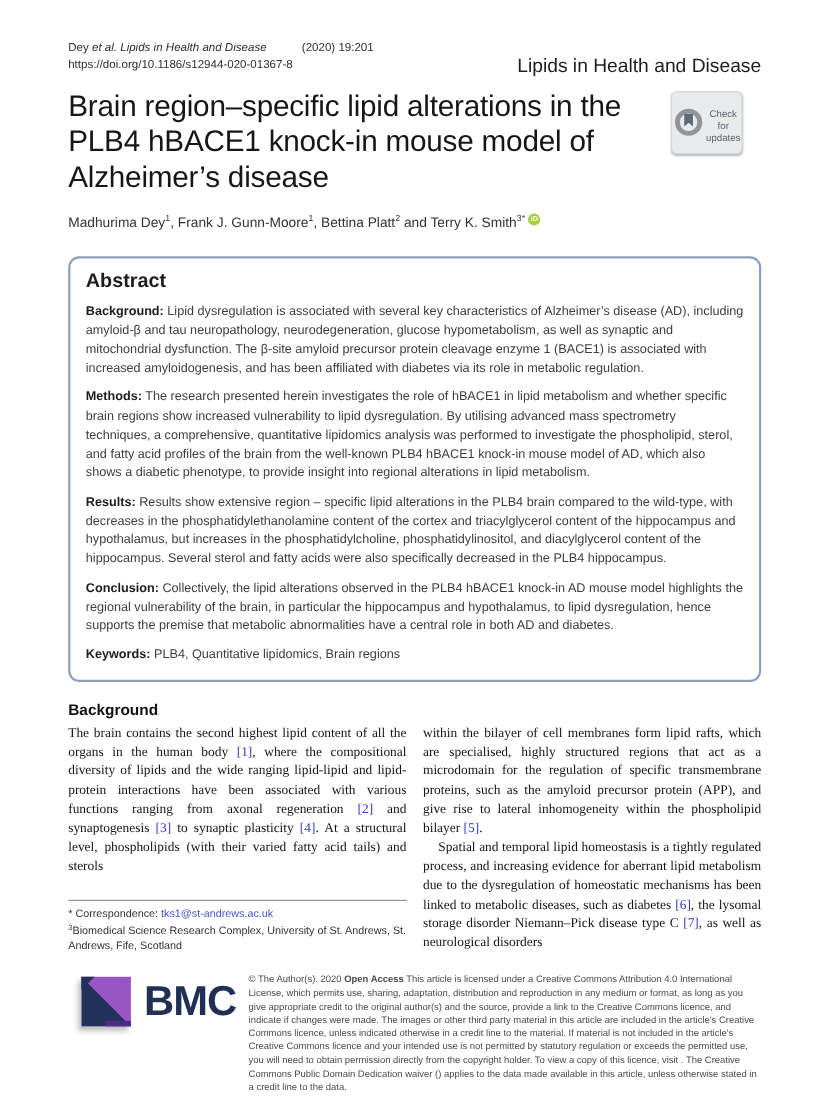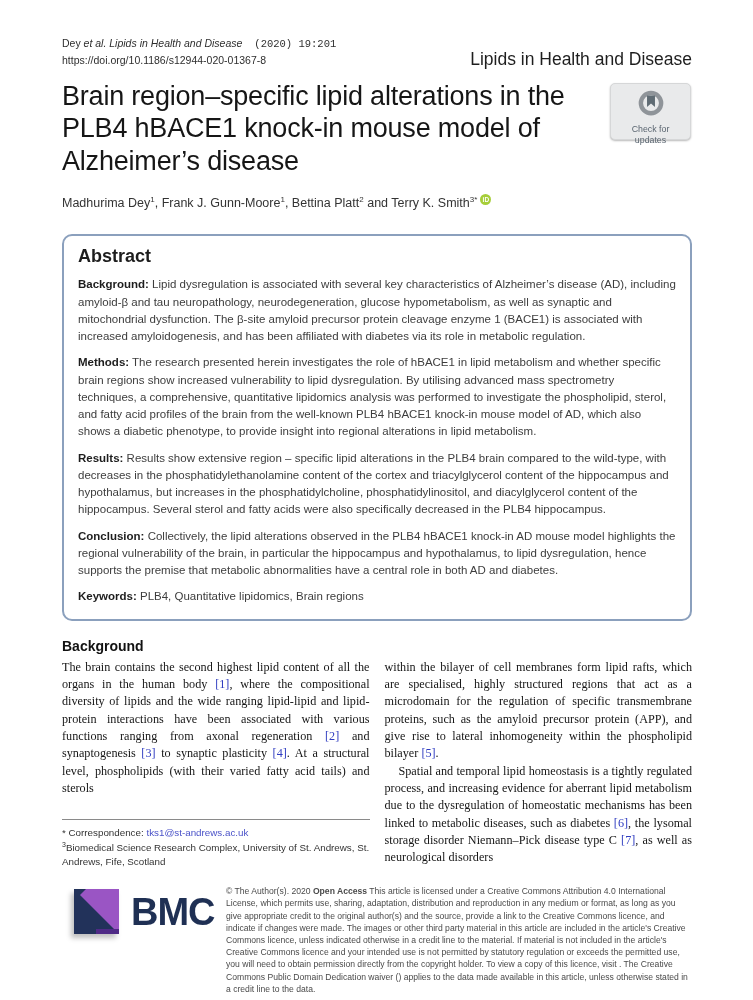--- a/index.html
+++ b/index.html
@@ -12,43 +12,43 @@
     font-family: "Liberation Sans", sans-serif;
     color: #222;
     overflow: hidden;
   }
   .content { padding: 36px 61px 0 62px; }
 
   
   .header { display: flex; justify-content: space-between; align-items: flex-start; }
   .citation { font-size: 10.5px; line-height: 1.5; color: #2e2e2e; }
   .citation .ital { font-style: italic; }
-  .citation .vol { margin-left: 12px; font-family: Liberation Mono, monospace; }
+  .citation .vol { margin-left: 32px; }
   .doi { color: #2e2e2e; text-decoration: none; }
   .journal-name { font-size: 17.5px; color: #1e1e1e; margin-top: 13px; text-align: right; }
 
   
   .research-bar {
     margin-top: 33px; background: #1c2e52; color: #fff;
     height: 27px; display: flex; align-items: center; justify-content: space-between;
     padding: 0 11px;
   }
   .research-label { font-weight: bold; font-size: 12.5px; letter-spacing: 2.5px; }
   .open-access-label { font-weight: bold; font-size: 14.5px; }
 
   
   .title-row { display: flex; justify-content: flex-start; margin-top: 10px; }
   .title {
     font-size: 27px; font-weight: 400; line-height: 1.2; color: #161616;
     width: 548px; margin: 0; letter-spacing: -0.2px;
   }
   .update-badge {
-    width: 81px; height: 57px; background: #e9eaeb; border: 1px solid #d6d7d8;
+    width: 65px; height: 57px; background: #e9eaeb; border: 1px solid #d6d7d8;
     border-radius: 5px; box-shadow: 0 1px 2px rgba(0,0,0,0.28);
-    display: flex; flex-direction: column; align-items: center;
+    display: flex; flex-direction: row; align-items: center;
     padding-top: 5px; margin-top: 3px; cursor: pointer;
   }
   .update-badge-text { font-size: 8.8px; color: #5a6570; line-height: 1.25; text-align: center; margin-top: 1px; }
 
   
   .authors { margin-top: 17px; font-size: 12.5px; color: #333; }
   .authors sup { font-size: 8px; }
   .orcid-badge {
     display: inline-block; width: 11px; height: 11px; border-radius: 50%;
     background: #a6ce39; color: #fff; font-size: 6.5px; font-weight: bold;

